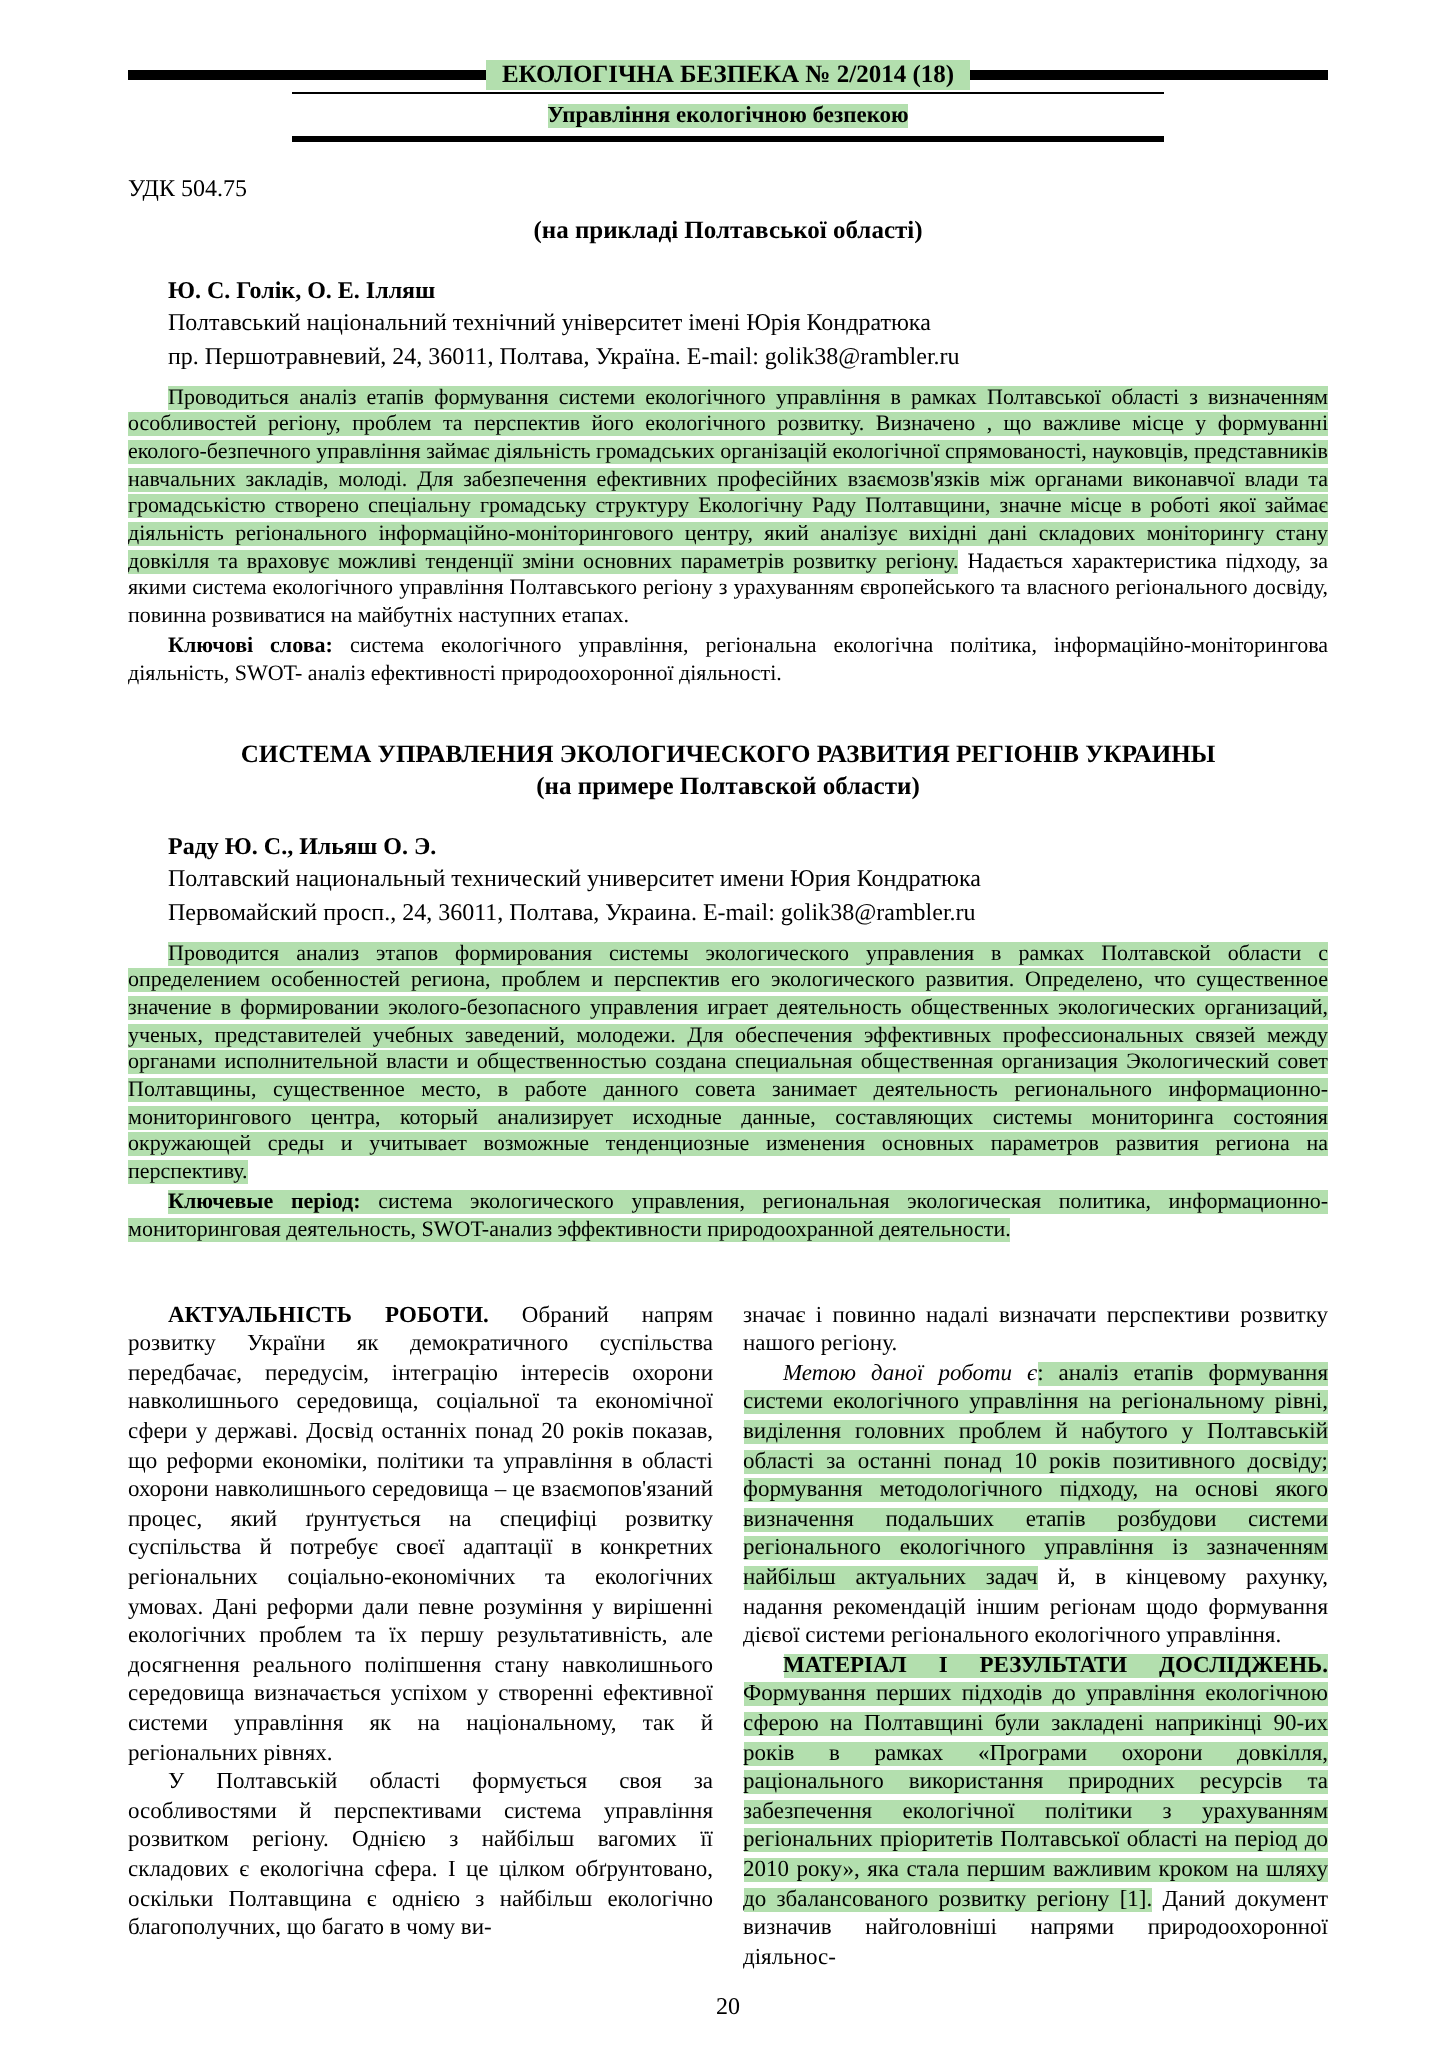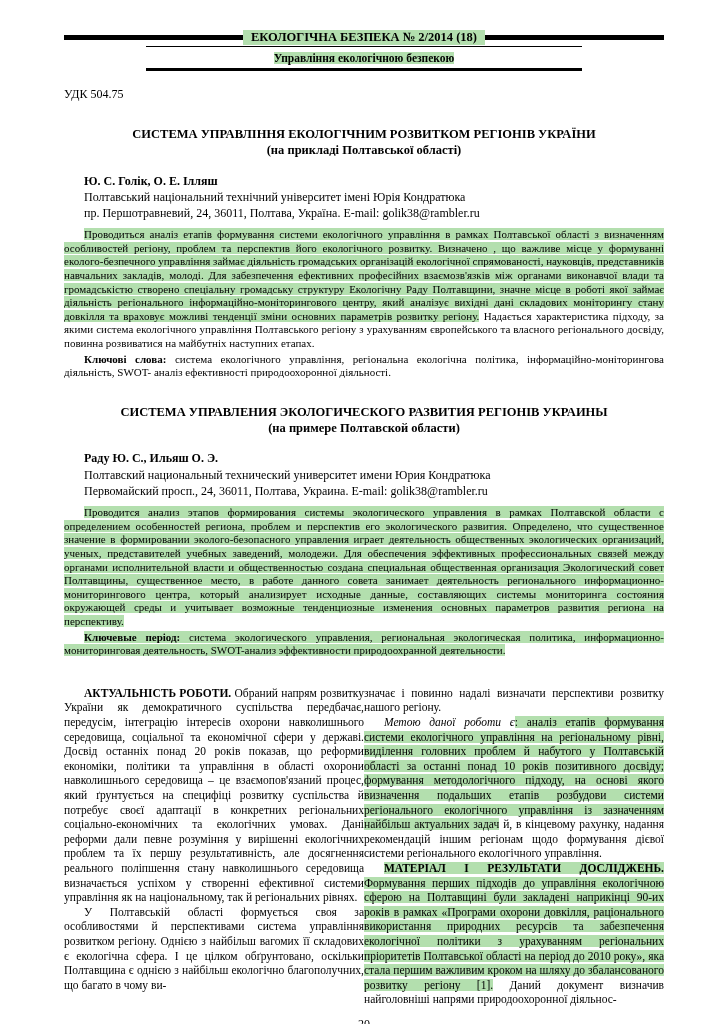--- a/index.html
+++ b/index.html
@@ -8,33 +8,33 @@
   .b{font-weight:bold;}
   .i{font-style:italic;}
   .hl{background:var(--hl,#b3dfae);}
   
   .jheader{margin-bottom:6px;}
   .jh-row1{display:flex;align-items:center;}
   .jh-bar{flex:1;height:5px;background:#000;}
   .jh-title{padding:0 8px;font-weight:bold;font-size:12.5px;white-space:nowrap;}
   .jh-row2{width:436px;margin:1px auto 0;text-align:center;border-top:1.5px solid #000;border-bottom:3px solid #000;padding:1px 0 2px;}
   .jh-sub{font-weight:bold;font-size:11.5px;}
-  .udc{font-size:12px;margin:10px 0 24px;}
+  .udc{font-size:12px;margin:10px 0 5px;}
   
   .art-title{text-align:center;font-weight:bold;font-size:12.5px;line-height:1.3;margin-bottom:14px;}
   .authors-block{padding-left:20px;font-size:12px;line-height:1.35;margin-bottom:7px;}
   .authors-block .name{font-weight:bold;}
   
   .para{margin:0;text-align:justify;text-indent:20px;font-size:11px;line-height:1.24;}
   .para.ni{text-indent:0;}
   .abstract{margin-bottom:2px;font-family:Liberation Serif, serif;}
   .keywords{margin-bottom:14px;}
   .ru-gap{margin-top:10px;}
   
-  .columns{display:flex;margin-top:14px;font-size:11.5px;}
+  .columns{display:flex;gap:15px;margin-top:14px;font-size:11.5px;}
   .col{flex:1;min-width:0;}
   .col .para{font-size:11.5px;line-height:1.27;}
   .col .para + .para{margin-top:0;}
   .page-number{margin-top:auto;text-align:center;font-size:12px;padding:10px 0 6px;}
 </style>
 </head>
 <body>
 
 <div class="page">
 
@@ -45,21 +45,20 @@
       <span class="jh-bar"></span>
     </div>
     <div class="jh-row2">
       <span class="jh-sub hl">Управління екологічною безпекою</span>
     </div>
   </div>
 
   <div class="udc">УДК 504.75</div>
 
   <div class="art-title">
-    <div>СИСТЕМА УПРАВЛІННЯ ЕКОЛОГІЧНИМ РОЗВИТКОМ РЕГІОНІВ УКРАЇНИ</div>
     <div>(на прикладі  Полтавської області)</div>
   </div>
 
   <div class="authors-block">
     <div class="name">Ю. С. Голік, О. Е. Ілляш</div>
     <div>Полтавський національний технічний університет імені Юрія Кондратюка</div>
     <div>пр. Першотравневий, 24, 36011, Полтава, Україна. E-mail: golik38@rambler.ru</div>
   </div>
 
   <p class="para abstract"><span class="hl">Проводиться аналіз етапів формування системи екологічного управління в рамках Полтавської області з визначенням особливостей регіону, проблем та перспектив його екологічного розвитку. Визначено , що важливе місце у формуванні еколого-безпечного управління займає діяльність громадських організацій екологічної спрямованості, науковців, представників навчальних закладів, молоді. Для забезпечення ефективних професійних взаємозв'язків між органами виконавчої влади та громадськістю створено спеціальну громадську структуру Екологічну Раду Полтавщини, значне місце в роботі якої займає діяльність регіонального інформаційно-моніторингового центру, який  аналізує вихідні дані складових моніторингу стану довкілля та враховує можливі тенденції зміни основних параметрів розвитку регіону.</span><span> Надається характеристика підходу, за якими система екологічного управління Полтавського регіону з урахуванням європейського та власного регіонального досвіду, повинна розвиватися на майбутніх наступних етапах.</span></p>

